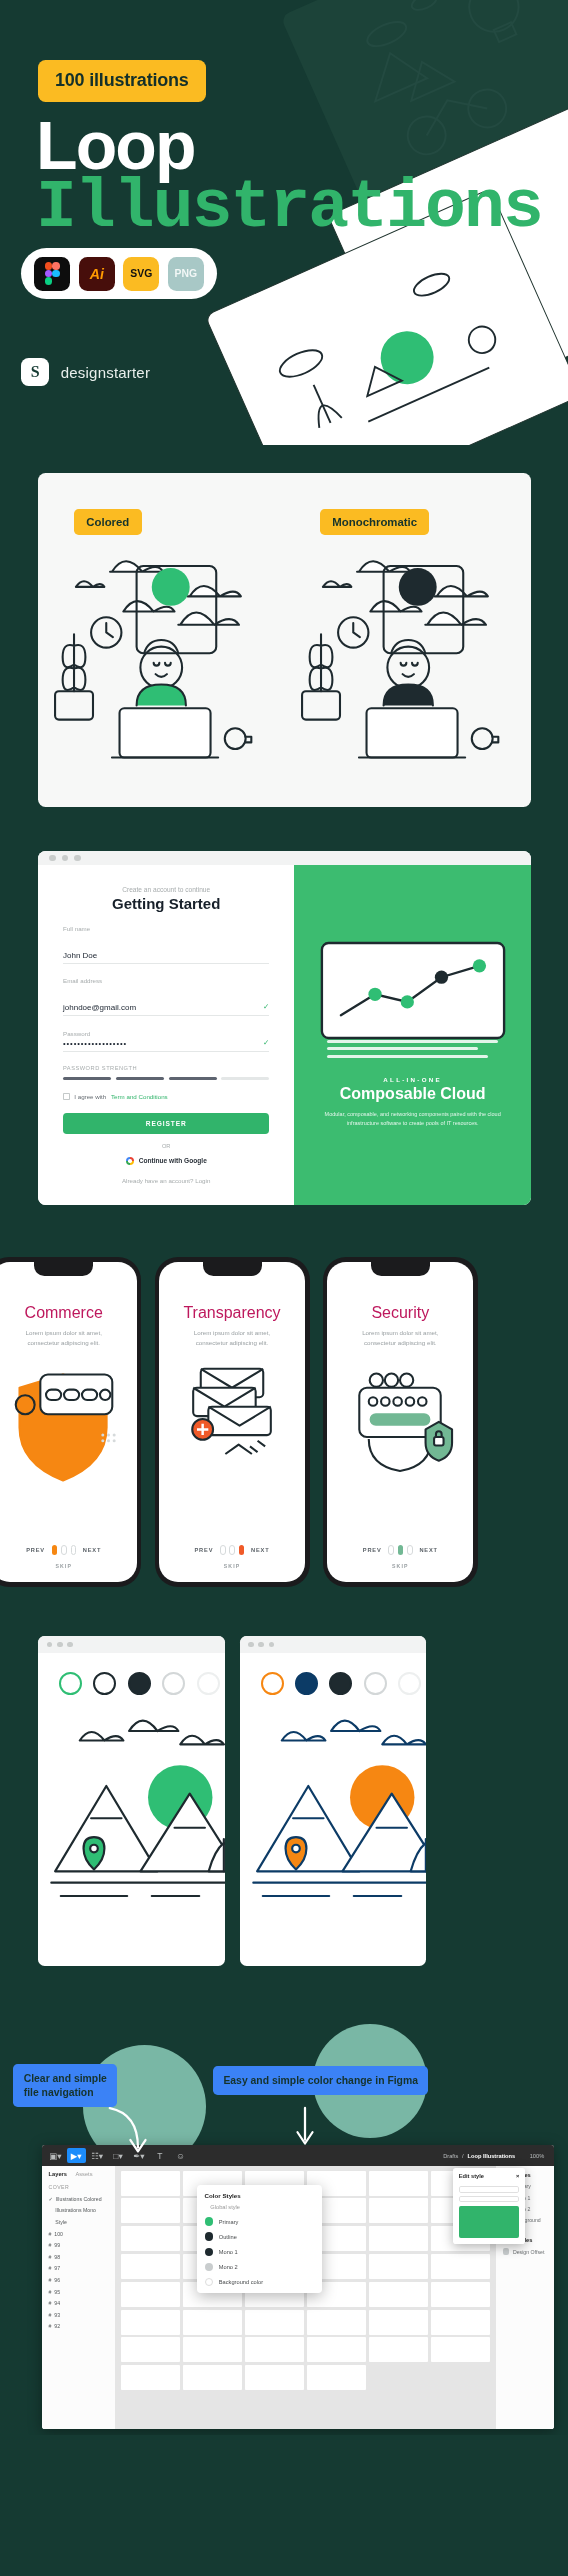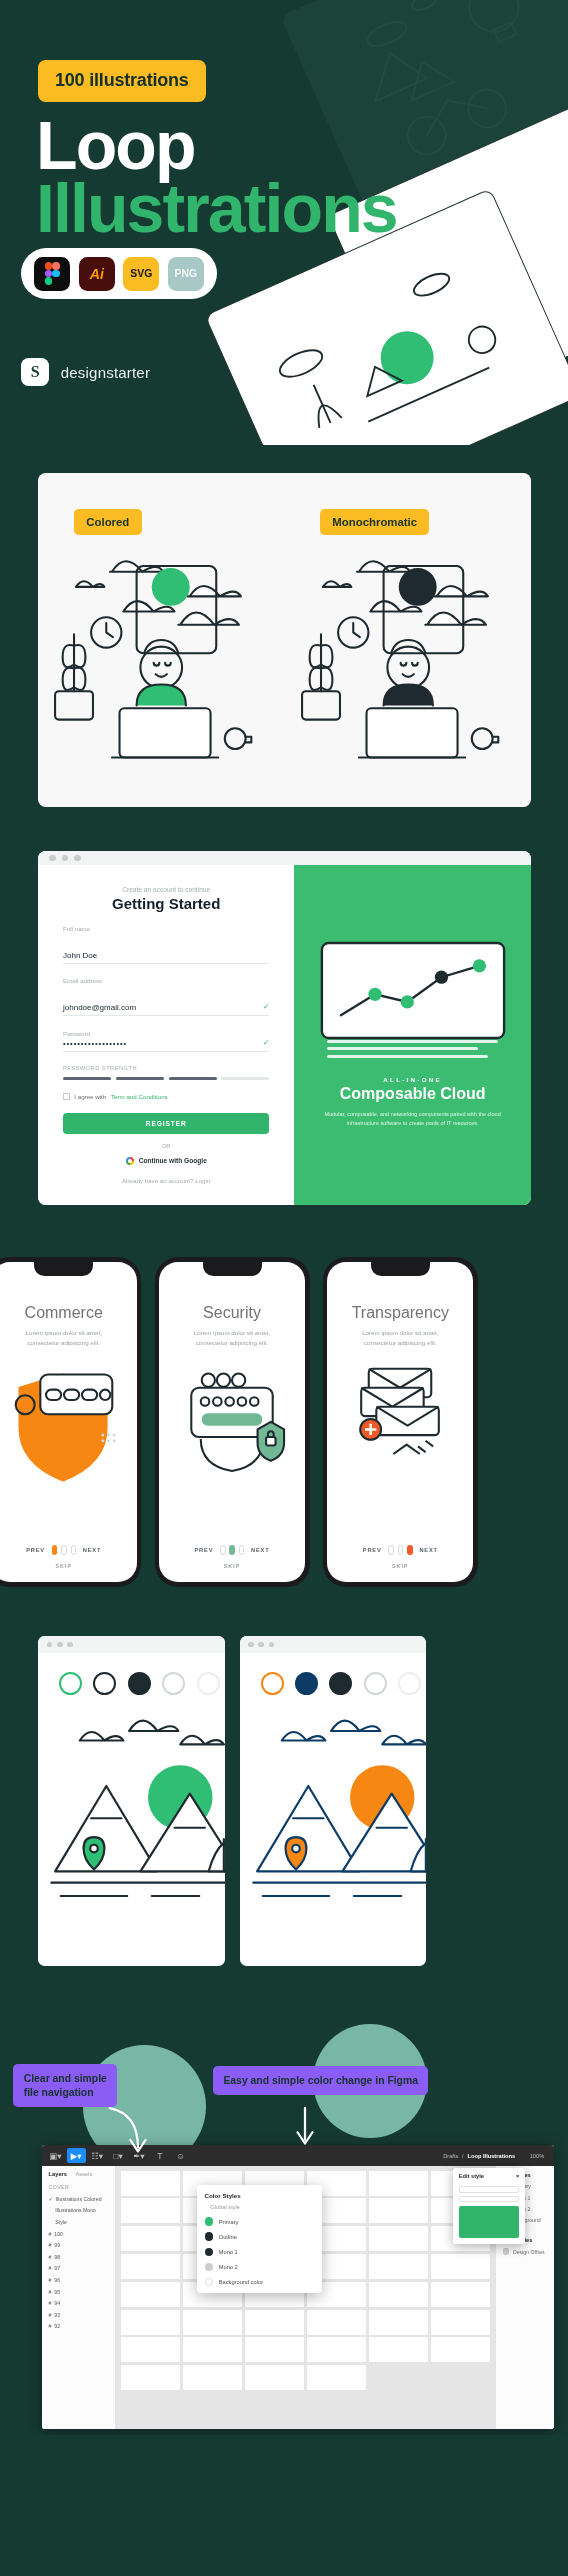--- a/index.html
+++ b/index.html
@@ -29,21 +29,21 @@
     font-size:18px; font-weight:bold;
     padding:10.4px 17px; border-radius:7.6px;
     letter-spacing:-0.2px; z-index:5;
   }
   .hero-title {
     position:absolute; left:36px; top:114px; z-index:5;
     font-size:68px; font-weight:bold; line-height:.92;
     letter-spacing:-1.9px;
   }
   .hero-title .l1 { color:#FFFFFF; display:block; }
-  .hero-title .l2 { color:#31B46B; display:block; }
+  .hero-title .l2 { color:#31B46B; display:block;font-family:Liberation Mono, monospace; }
 
   .format-pill {
     position:absolute; left:21px; top:248px; z-index:6;
     background:#FFFFFF; border-radius:28.4px;
     padding:8.5px 13.3px; display:flex; gap:8.5px; align-items:center;
   }
   .fmt { width:36px; height:34px; border-radius:8.5px;
          display:flex; align-items:center; justify-content:center;
          font-size:11.4px; font-weight:bold; }
   .fmt.figma { background:#0D0D0D; }
@@ -122,21 +122,21 @@
   .promo-title { color:#fff; font-size:16px; font-weight:bold; margin-top:2.8px; }
   .promo-desc { color:#E3F6EB; font-size:5.5px; text-align:center; line-height:1.7; margin-top:6.6px; width:180px;}
 
   
   .sec-phones { height:379px; padding:25px 38px; }
   .phones-row { display:flex; gap:13.3px; justify-content:center; }
   .phone { width:155px; height:330px; background:#1B1B1D; border-radius:23px; padding:4.7px; position:relative; }
   .phone-screen { width:100%; height:100%; background:#fff; border-radius:19px; overflow:hidden;
                   position:relative; display:flex; flex-direction:column; align-items:center;}
   .notch { width:59px; height:14.2px; background:#1B1B1D; border-radius:0 0 10.4px 10.4px; margin:0 auto; }
-  .ph-title { font-size:16px; color:#737373; margin-top:28.4px; font-weight:normal; }
+  .ph-title { font-size:16px; color:#be185d; margin-top:28.4px; font-weight:normal; }
   .ph-sub { font-size:6.2px; color:#9AA0A3; text-align:center; width:110px; line-height:1.6; margin-top:5.7px;}
   .ph-art { flex:1; width:100%; position:relative; }
   .ph-nav { display:flex; align-items:center; gap:6.6px; margin-bottom:7.6px; }
   .nav-lbl { font-size:5.7px; font-weight:bold; color:#5A6167; letter-spacing:0.8px; }
   .pager { display:flex; gap:3.8px; }
   .pg { width:5.7px; height:10.4px; border-radius:3.8px; border:0.9px solid #D6DADB; }
   .pg.on { border:none; }
   .ph-skip { font-size:5.2px; color:#9AA0A3; letter-spacing:1.1px; margin-bottom:13.3px; font-weight:bold;}
 
   
@@ -145,21 +145,21 @@
   .mount-card { width:239px; height:330px; background:#fff; border-radius:6.6px; overflow:hidden; }
   .mc-bar { height:17px; background:#F2F3F3; display:flex; align-items:center; gap:4.7px; padding-left:8.5px;}
   .mc-dot { width:5.7px; height:5.7px; border-radius:50%; background:#C9CCCB;}
   .swatches { display:flex; gap:11.4px; padding:19px 0 0 21px; }
   .sw { width:23px; height:23px; border-radius:50%; border:2.8px solid; }
   .mc-art { position:relative; width:100%; height:237px; }
 
   
   .sec-figma { height:445px; padding:0; position:relative; overflow:hidden; background:#153A32;}
   .cal-blob { position:absolute; width:123px; height:123px; background:#79B7A5; border-radius:50%; }
-  .cal-tag { position:absolute; background:#8b5cf6; color:#16332C; font-size:10.4px; font-weight:bold;
+  .cal-tag { position:absolute; background:#3b82f6; color:#16332C; font-size:10.4px; font-weight:bold;
              padding:7.6px 10.4px; border-radius:4.7px; line-height:1.35; z-index:8; }
   .figma-win { position:absolute; background:#F4F5F5; border-radius:2.8px; overflow:hidden;
                box-shadow:0 2.8px 13.3px rgba(0,0,0,.35); }
   .fg-toolbar { height:21px; background:#2C2C2C; display:flex; align-items:center; padding:0 3.8px; gap:1.9px;}
   .tb-btn { width:19px; height:15px; display:flex; align-items:center; justify-content:center;
             color:#B9BCBD; font-size:8.5px; border-radius:1.9px; }
   .tb-btn.active { background:#1C8CFB; color:#fff; }
   .fg-main { display:flex; height:100%; }
   .fg-layers { width:74px; background:#FCFCFC; border-right:0.9px solid #E5E5E5; }
   .lay-tabs { display:flex; gap:8.5px; padding:4.7px 6.6px; font-size:5.7px; }
@@ -435,20 +435,54 @@
             </span>
             <span class="nav-lbl">NEXT</span>
           </div>
           <div class="ph-skip">SKIP</div>
         </div>
       </div>
 
       <div class="phone">
         <div class="phone-screen">
           <div class="notch"></div>
+          <div class="ph-title">Transparency</div>
+          <div class="ph-sub">Lorem ipsum dolor sit amet, consectetur adipiscing elit.</div>
+          <div class="ph-art">
+            <svg viewBox="0 0 154 150" width="146" height="142">
+              <g fill="none" stroke="#1E2A2F" stroke-width="2.2" stroke-linejoin="round">
+                <rect x="44" y="22" width="66" height="30" rx="4" fill="#fff"></rect>
+                  <path d="M44 22l33 20 33-20"></path>
+                <rect x="36" y="42" width="66" height="30" rx="4" fill="#fff"></rect>
+                  <path d="M36 42l33 20 33-20"></path>
+                <rect x="52" y="62" width="66" height="30" rx="4" fill="#fff"></rect>
+                  <path d="M52 62l33 20 33-20"></path>
+                <circle cx="46" cy="86" r="11" fill="#F05A28" stroke="#1E2A2F"></circle>
+                <path d="M46 80v12M40 86h12" stroke="#fff" stroke-width="2.6"></path>
+                <path d="M104 98 L112 104 M96 104 L104 110"></path>
+                <path d="M70 112 L84 102 L98 112"></path>
+              </g>
+            </svg>
+          </div>
+          <div class="ph-nav">
+            <span class="nav-lbl">PREV</span>
+            <span class="pager">
+              <i class="pg"></i>
+              <i class="pg"></i>
+              <i class="pg on" style="background:#F05A28"></i>
+            </span>
+            <span class="nav-lbl">NEXT</span>
+          </div>
+          <div class="ph-skip">SKIP</div>
+        </div>
+      </div>
+
+      <div class="phone">
+        <div class="phone-screen">
+          <div class="notch"></div>
           <div class="ph-title">Security</div>
           <div class="ph-sub">Lorem ipsum dolor sit amet, consectetur adipiscing elit.</div>
           <div class="ph-art">
             <svg viewBox="0 0 154 150" width="146" height="142">
               <g fill="none" stroke="#1E2A2F" stroke-width="2.2" stroke-linejoin="round">
                 <circle cx="52" cy="34" r="7" fill="#fff"></circle>
                   <circle cx="68" cy="34" r="7" fill="#fff"></circle>
                   <circle cx="84" cy="34" r="7" fill="#fff"></circle>
                 <rect x="34" y="42" width="86" height="52" rx="8" fill="#fff"></rect>
                 <rect x="44" y="52" width="9" height="9" rx="4.5"></rect>
@@ -470,54 +504,20 @@
               <i class="pg"></i>
               <i class="pg on" style="background:#72B894"></i>
               <i class="pg"></i>
             </span>
             <span class="nav-lbl">NEXT</span>
           </div>
           <div class="ph-skip">SKIP</div>
         </div>
       </div>
 
-      <div class="phone">
-        <div class="phone-screen">
-          <div class="notch"></div>
-          <div class="ph-title">Transparency</div>
-          <div class="ph-sub">Lorem ipsum dolor sit amet, consectetur adipiscing elit.</div>
-          <div class="ph-art">
-            <svg viewBox="0 0 154 150" width="146" height="142">
-              <g fill="none" stroke="#1E2A2F" stroke-width="2.2" stroke-linejoin="round">
-                <rect x="44" y="22" width="66" height="30" rx="4" fill="#fff"></rect>
-                  <path d="M44 22l33 20 33-20"></path>
-                <rect x="36" y="42" width="66" height="30" rx="4" fill="#fff"></rect>
-                  <path d="M36 42l33 20 33-20"></path>
-                <rect x="52" y="62" width="66" height="30" rx="4" fill="#fff"></rect>
-                  <path d="M52 62l33 20 33-20"></path>
-                <circle cx="46" cy="86" r="11" fill="#F05A28" stroke="#1E2A2F"></circle>
-                <path d="M46 80v12M40 86h12" stroke="#fff" stroke-width="2.6"></path>
-                <path d="M104 98 L112 104 M96 104 L104 110"></path>
-                <path d="M70 112 L84 102 L98 112"></path>
-              </g>
-            </svg>
-          </div>
-          <div class="ph-nav">
-            <span class="nav-lbl">PREV</span>
-            <span class="pager">
-              <i class="pg"></i>
-              <i class="pg"></i>
-              <i class="pg on" style="background:#F05A28"></i>
-            </span>
-            <span class="nav-lbl">NEXT</span>
-          </div>
-          <div class="ph-skip">SKIP</div>
-        </div>
-      </div>
-
     </div>
   </section>
 
   <section class="section sec-mount">
     <div class="mount-row">
 
       <div class="mount-card">
         <div class="mc-bar">
           <span class="mc-dot"></span>
           <span class="mc-dot"></span>

